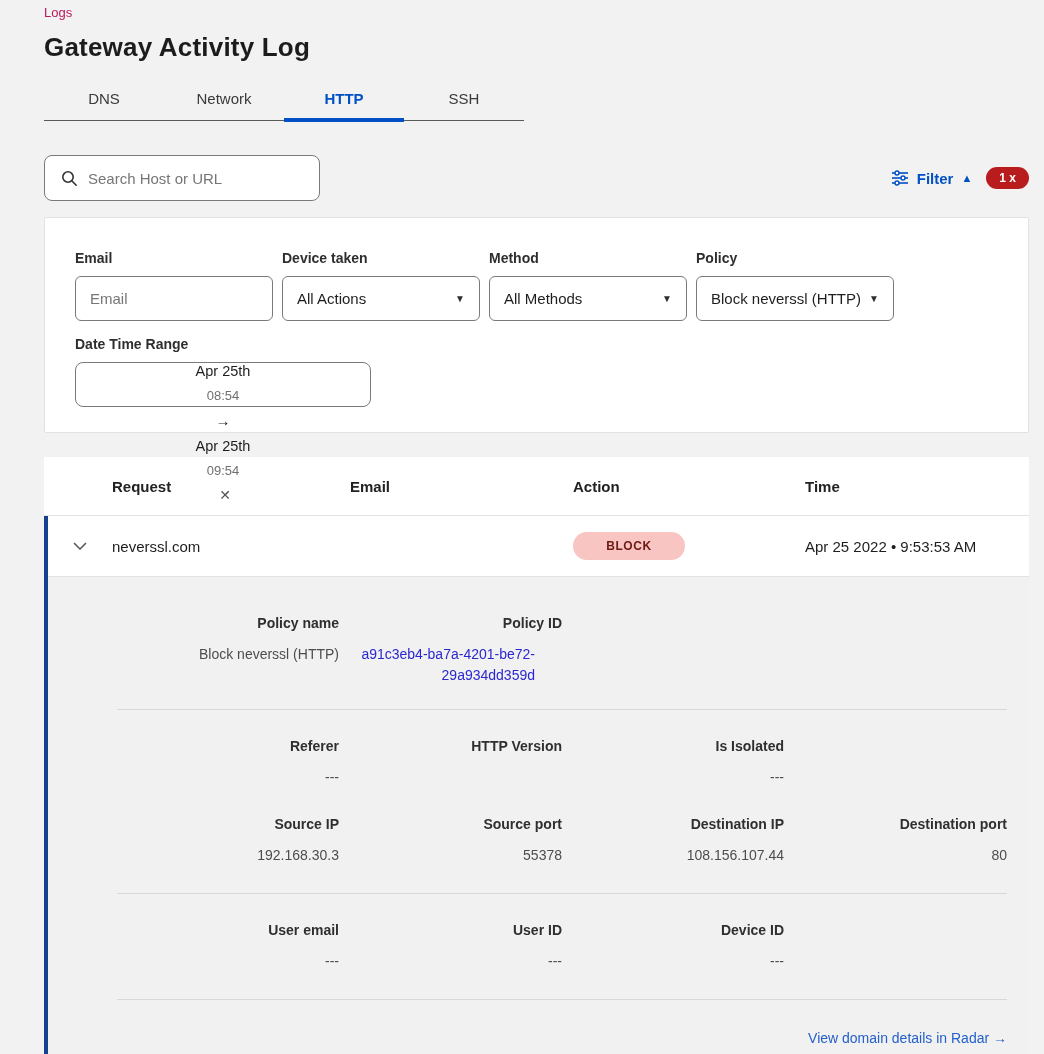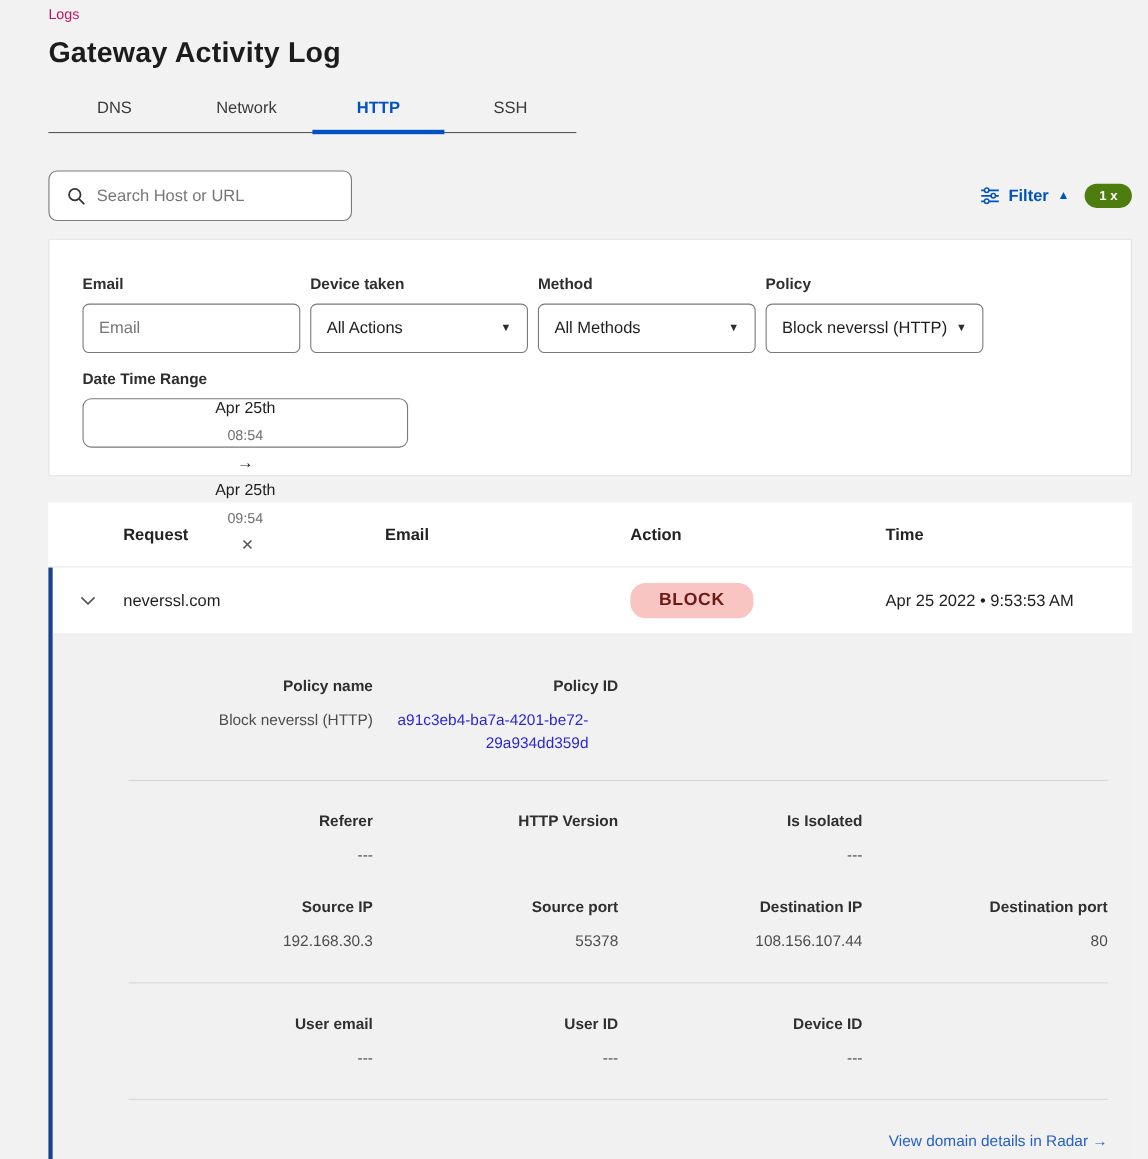--- a/index.html
+++ b/index.html
@@ -35,21 +35,21 @@
   .search-box svg { flex: 0 0 auto; margin-right: 10px; }
   .search-box input {
     border: none; outline: none; font-size: 15px; width: 100%; background: transparent;
     font-family: "Liberation Sans", sans-serif; color: #1e1e1e;
   }
   .search-box input::placeholder { color: #767676; }
   .filter-controls { display: flex; align-items: center; gap: 8px; }
   .filter-label { color: #0051c3; font-size: 15px; font-weight: bold; cursor: pointer; }
   .chevron-up { color: #0051c3; font-size: 11px; line-height: 1; }
   .filter-badge {
-    background: #4d7c0f; color: #fff; font-size: 12px; font-weight: bold;
+    background: #b91c1c; color: #fff; font-size: 12px; font-weight: bold;
     border-radius: 12px; padding: 4px 13px; margin-left: 6px; cursor: pointer; line-height: 14px;
   }
 
   
   .filter-panel {
     margin-top: 16px; background: #fff; border: 1px solid #e2e2e2; border-radius: 2px;
     width: 985px; height: 216px; padding: 32px 30px 0 30px;
   }
   .filter-row { display: flex; gap: 9px; }
   .field { display: flex; flex-direction: column; }
@@ -82,21 +82,21 @@
   }
   .th { font-size: 15px; font-weight: bold; color: #222; }
   .row-wrapper { border-left: 4px solid #16418f; }
   .trow {
     display: grid; grid-template-columns: 64px 238px 223px 232px auto;
     height: 61px; align-items: center; background: #fff; border-bottom: 1px solid #e3e3e3; cursor: pointer;
   }
   .chevron-cell { display: flex; justify-content: center; align-items: center; }
   .request-cell { font-size: 15px; color: #1e1e1e; }
   .badge-block {
-    display: inline-block; background: #f8c5c2; color: #6d1a15; font-size: 16px; font-weight: bold;
+    display: inline-block; background: #f8c5c2; color: #6d1a15; font-size: 12px; font-weight: bold;
     letter-spacing: 0.6px; border-radius: 14px; padding: 7px 0; width: 112px; text-align: center;
   }
   .time-cell { font-size: 15px; color: #1e1e1e; }
 
   
   .details { background: #f1f1f1; height: 481px; padding-left: 69px; }
   .dgrid { display: grid; grid-template-columns: 222px 223px 222px 223px; width: 890px; text-align: right; }
   .dlabel { font-size: 14px; font-weight: bold; color: #2f2f2f; line-height: 17px; margin-bottom: 12px; }
   .dvalue { font-size: 14px; color: #4d4d4d; line-height: 21px; }
   .dvalue.link { color: #2b27cf; cursor: pointer; max-width: 196px; word-wrap: break-word; }

